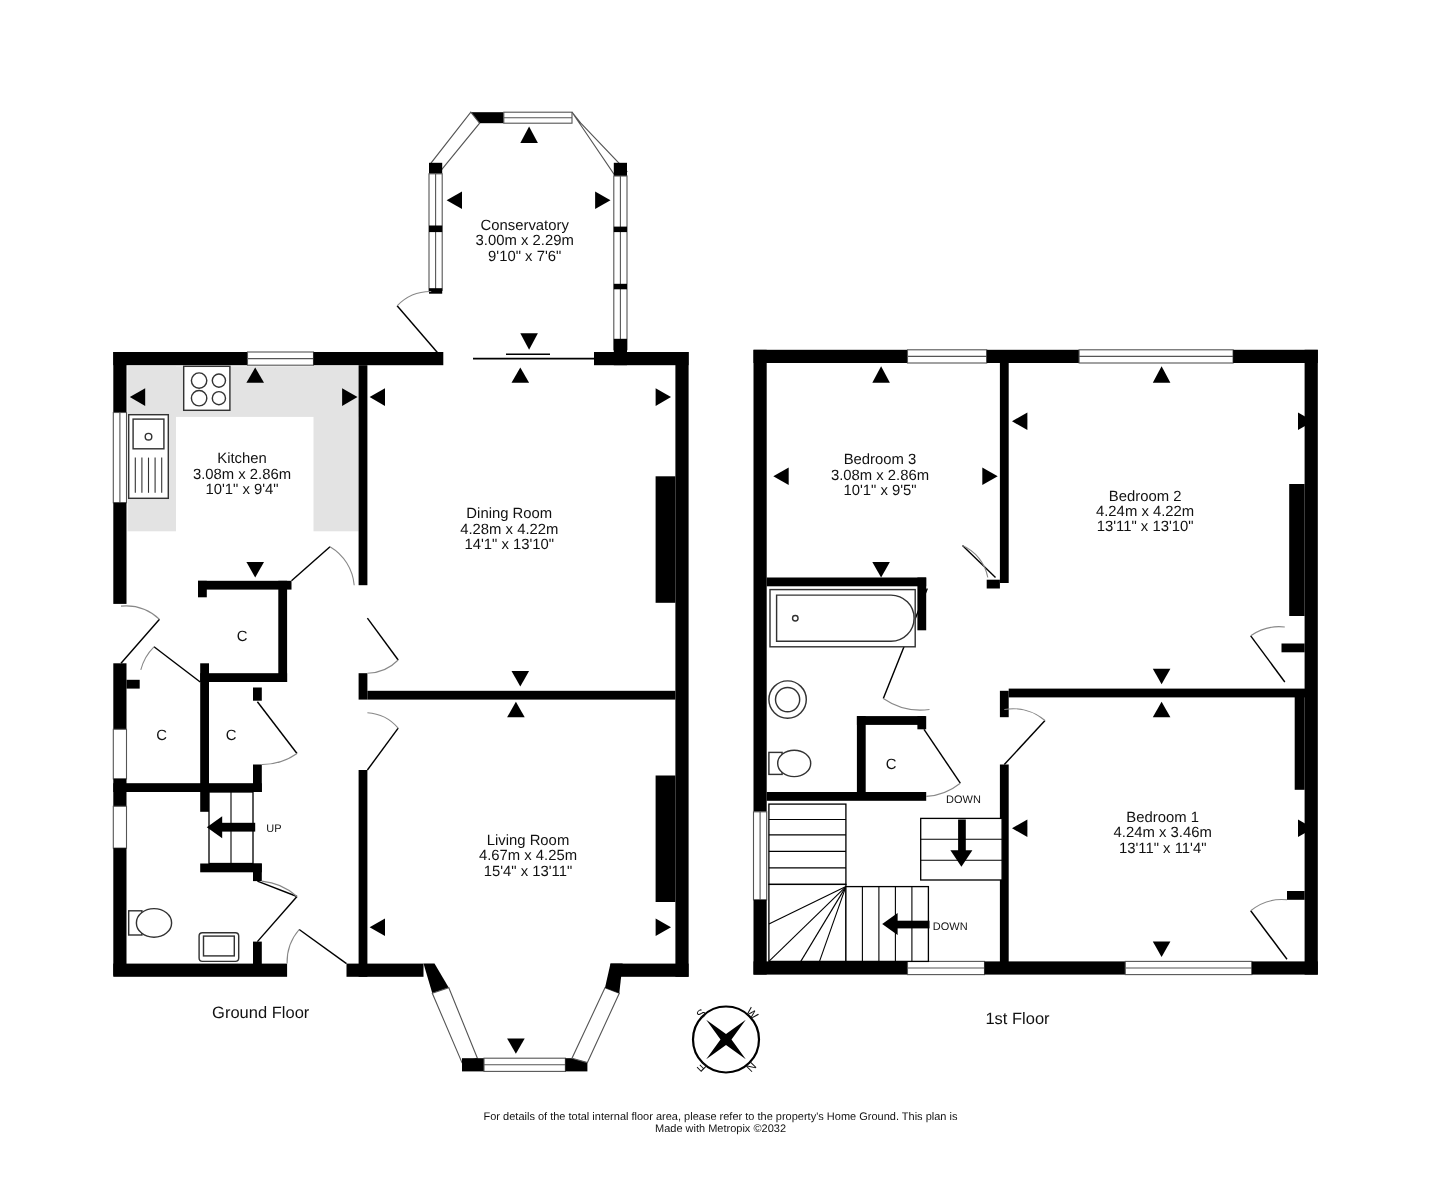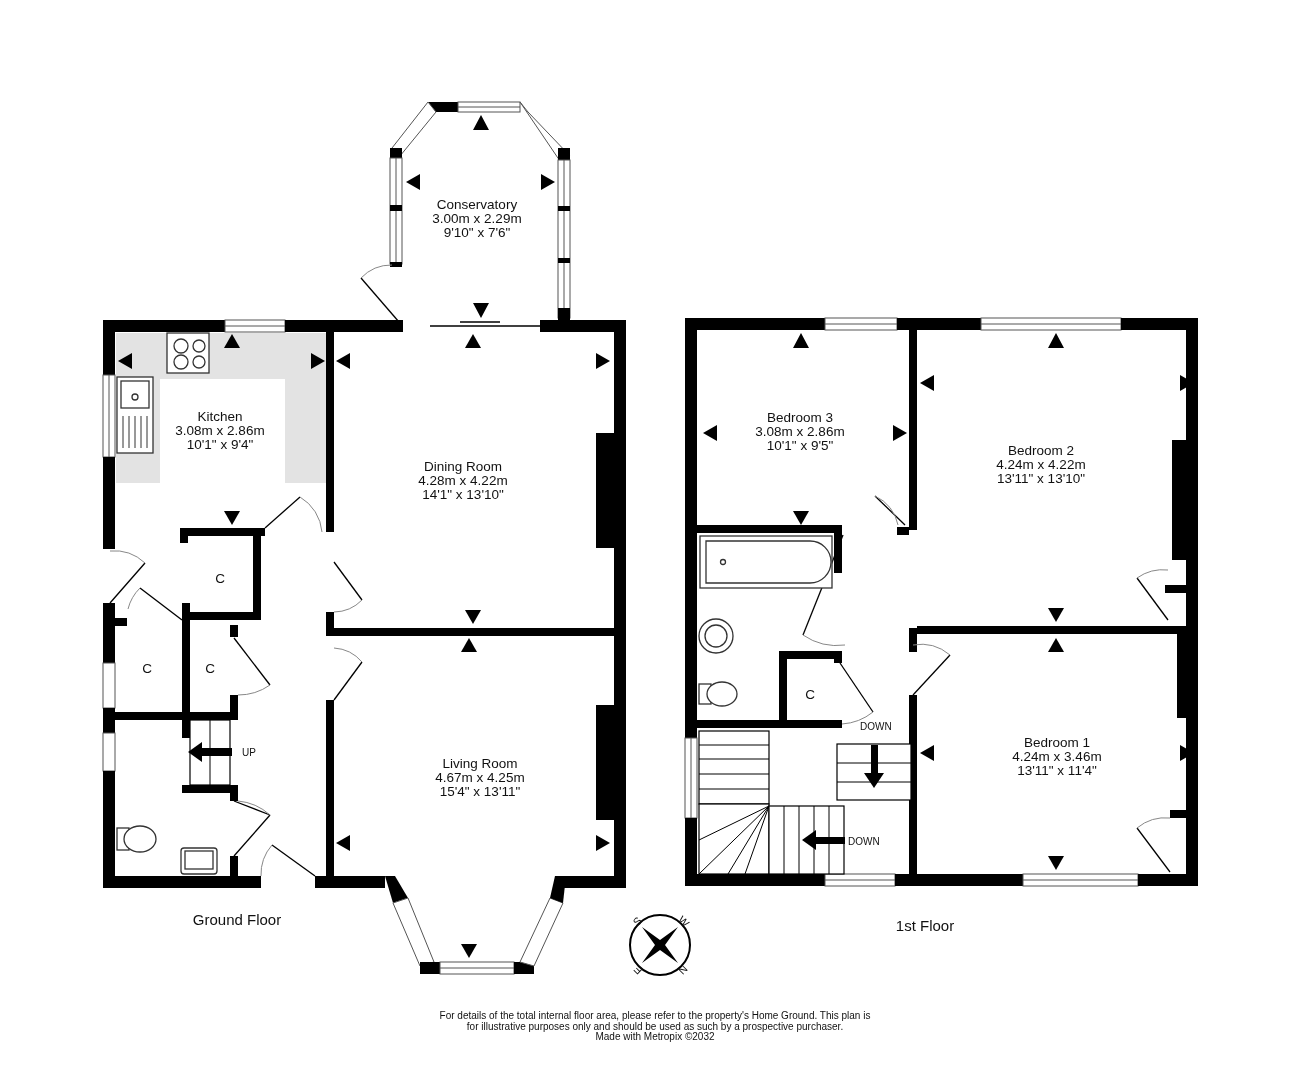--- a/index.html
+++ b/index.html
@@ -343,15 +343,14 @@
     <polygon fill="#000" points="-18,-18 0,-5 18,-18 5,0 18,18 0,5 -18,18 -5,0"></polygon>
     <text class="small" x="-22" y="-20" text-anchor="middle" transform="rotate(-45 -22 -23)" style="font-size:11px">S</text>
     <text class="small" x="23" y="-20" text-anchor="middle" transform="rotate(45 23 -23)" style="font-size:11px">W</text>
     <text class="small" x="-22" y="29" text-anchor="middle" transform="rotate(-135 -22 25)" style="font-size:11px">E</text>
     <text class="small" x="23" y="29" text-anchor="middle" transform="rotate(135 23 25)" style="font-size:11px">N</text>
   </g>
 </svg>
 
 <div class="disclaimer">
   <div>For details of the total internal floor area, please refer to the property's Home Ground. This plan is</div>
-  <div>for illustrative purposes only and should be used as such by a prospective purchaser.</div>
   <div>Made with Metropix ©2032</div>
 </div>
 
 </body></html>

